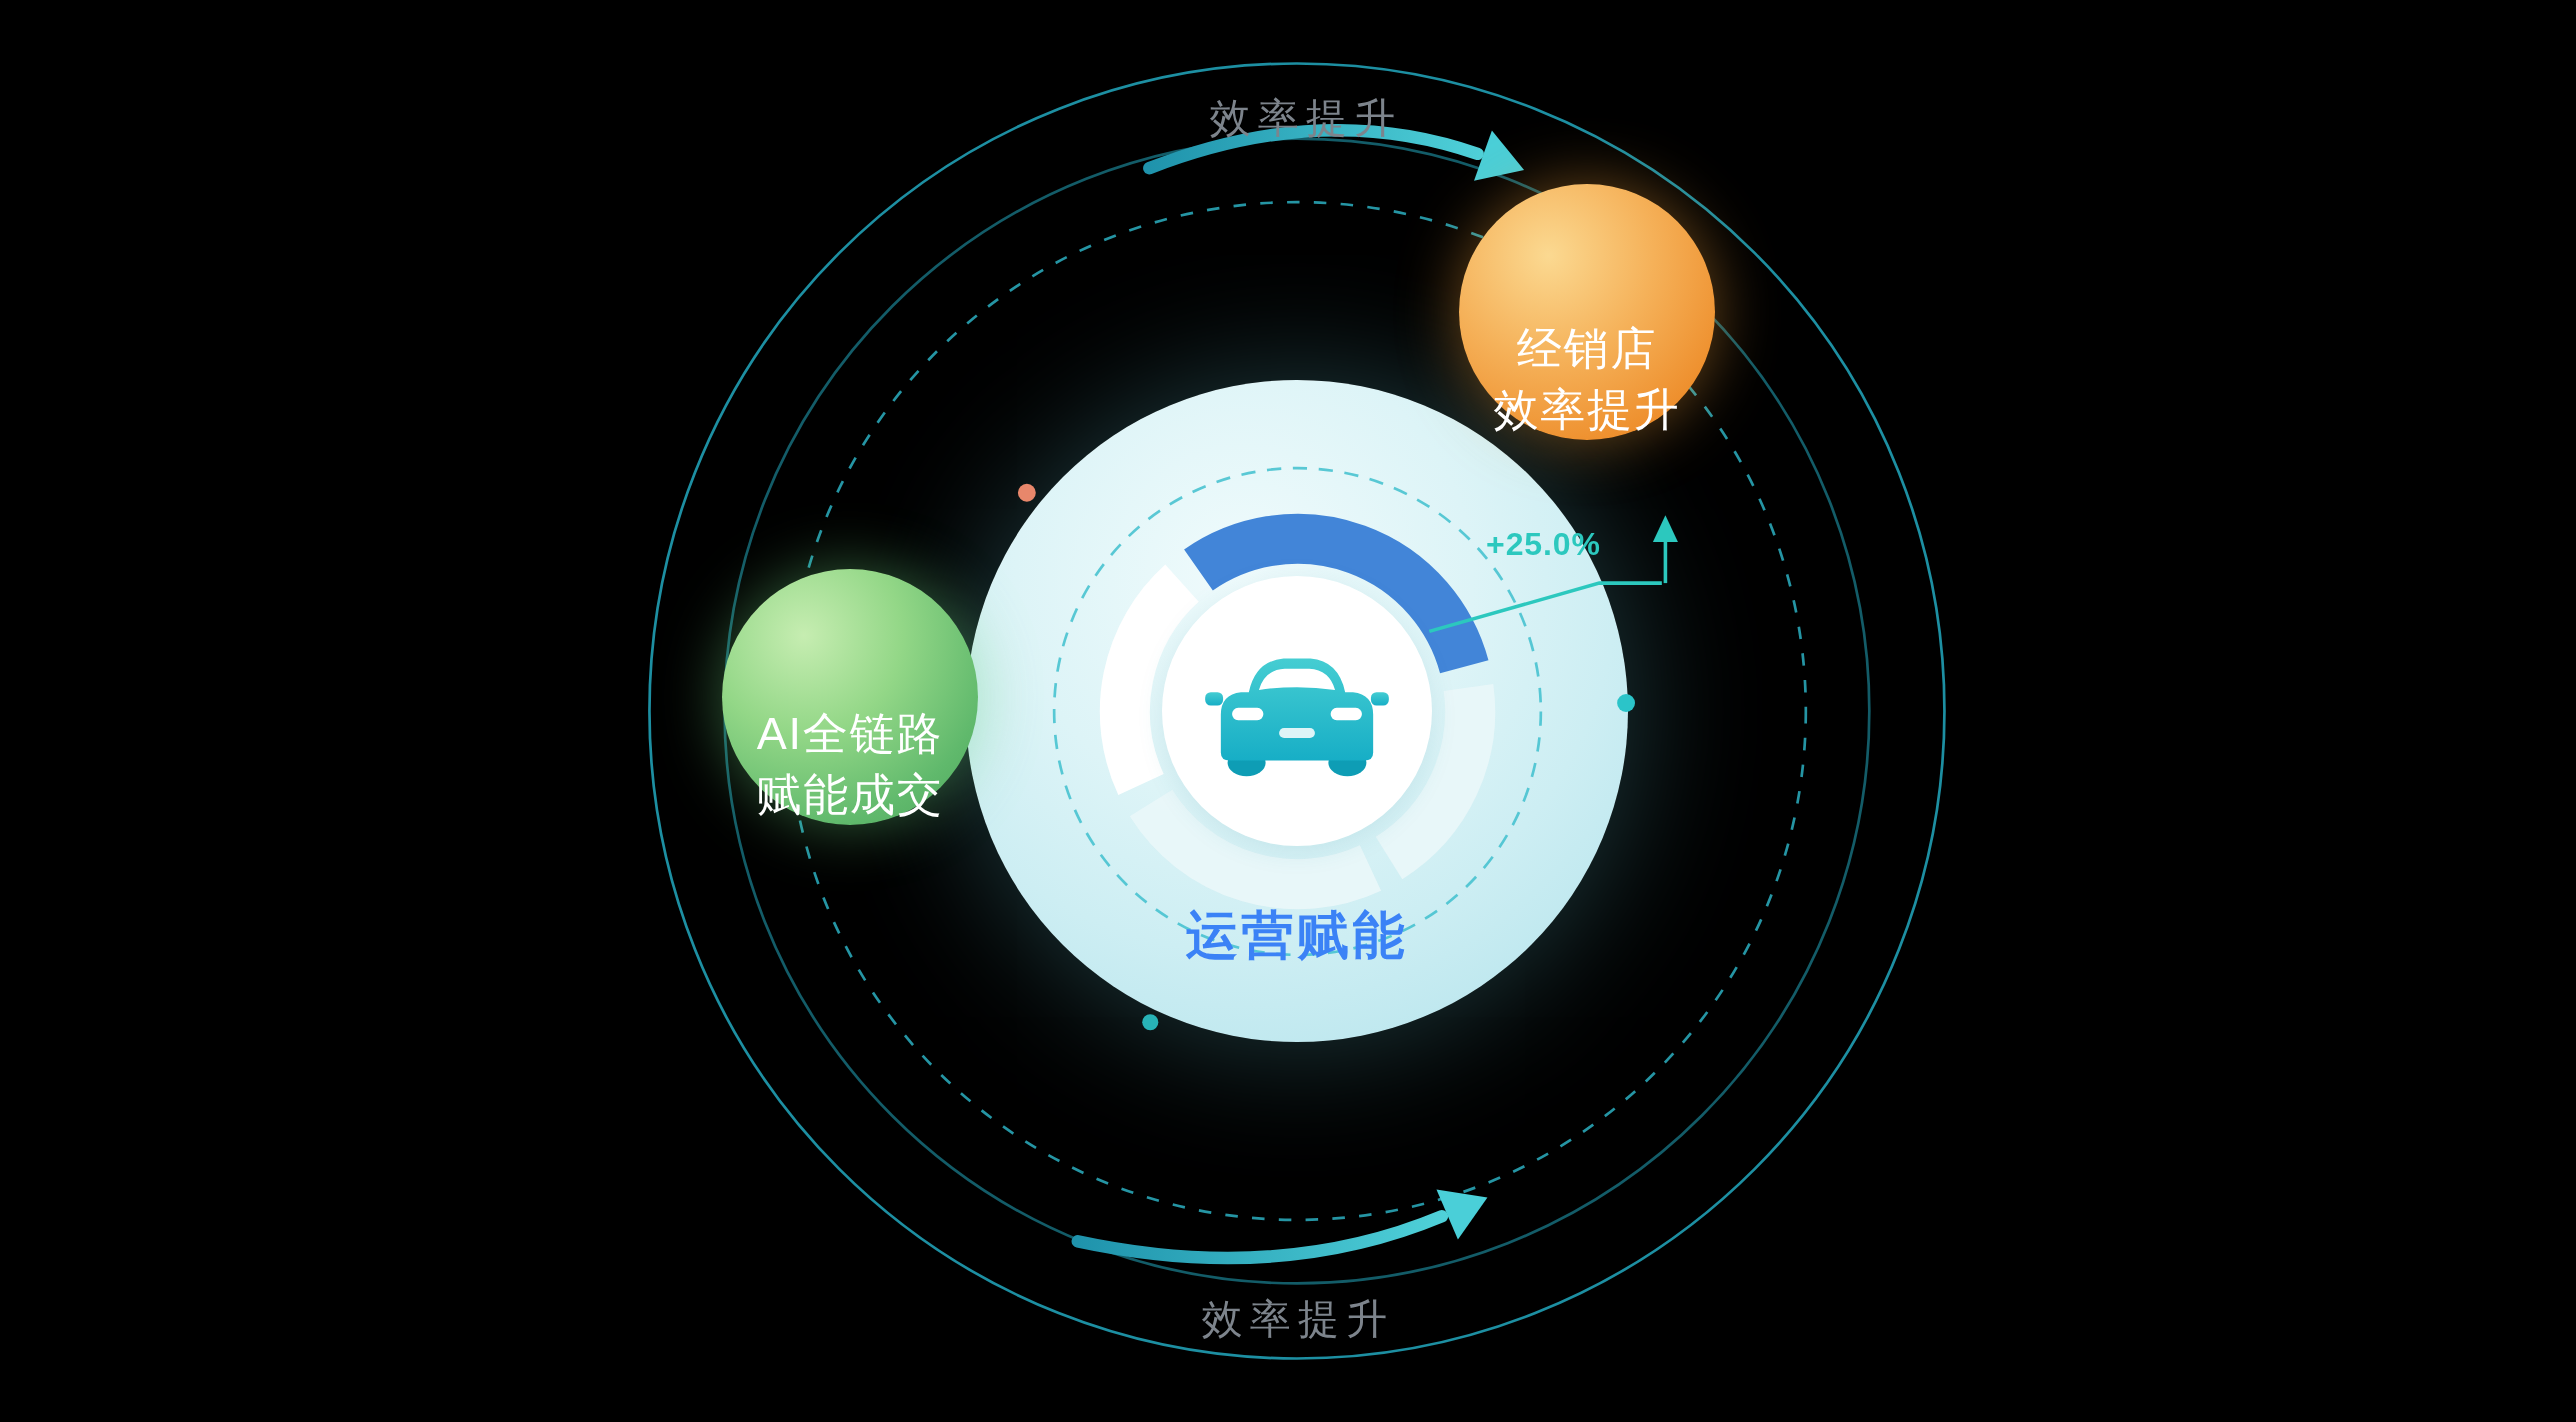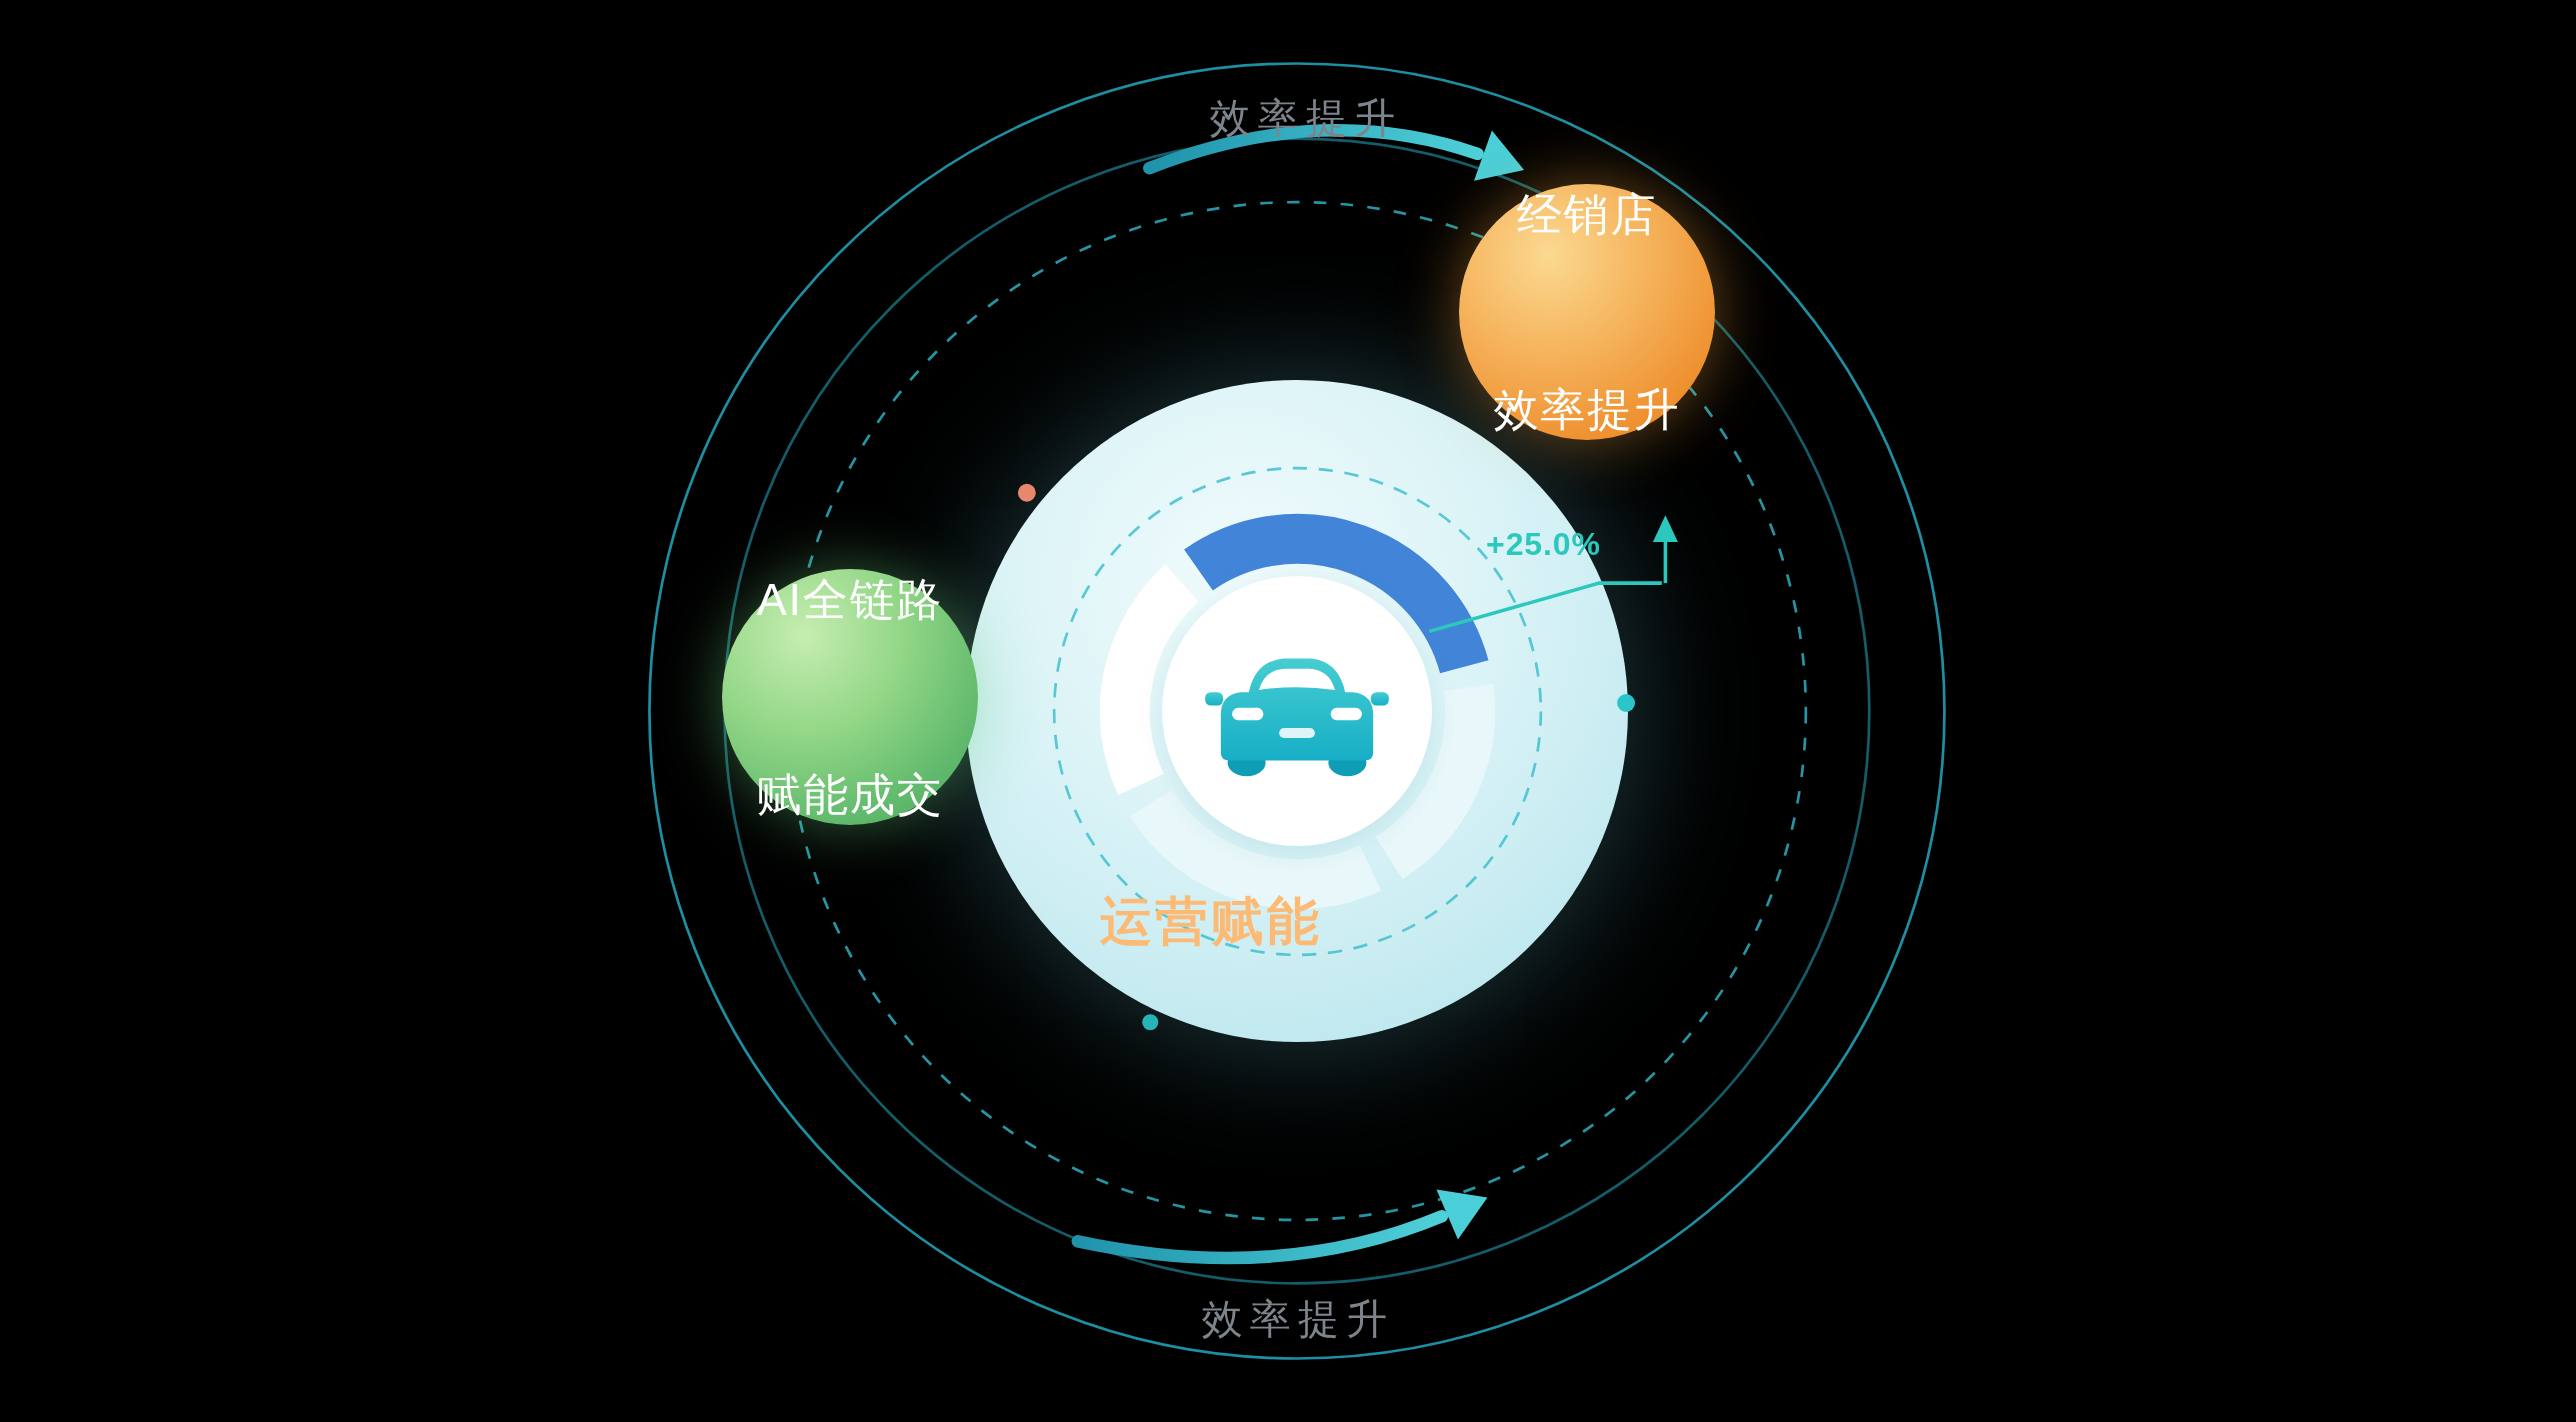--- a/index.html
+++ b/index.html
@@ -18,28 +18,28 @@
       rgba(190,231,238,0.35) 94%, rgba(190,231,238,0) 100%);
     box-shadow:0 0 134px rgba(110,205,220,0.30);
   }
   .center-svg{position:absolute;left:-250px;top:-250px;}
   .white-core{
     position:absolute;left:-135px;top:-135px;width:270px;height:270px;border-radius:50%;
     background:#ffffff;box-shadow:0 5.4px 27px rgba(40,140,160,0.12);
   }
   .car-box{position:absolute;left:50%;top:48%;transform:translate(-50%,-50%);}
   .center-label{
-    position:absolute;left:-197px;top:176px;width:394px;
-    font-size:52px;font-weight:700;color:#fdba74;letter-spacing:3.6px;
+    position:absolute;left:-197px;top:190px;width:394px;text-align:center;
+    font-size:52px;font-weight:700;color:#3b82f6;letter-spacing:3.6px;
   }
 
   
   .bubble{
     position:absolute;border-radius:50%;display:flex;flex-direction:column;
-    align-items:center;justify-content:space-between;color:#ffffff;
+    align-items:center;justify-content:flex-end;color:#ffffff;
   }
   .bubble .line{font-size:45px;line-height:1.36;font-weight:500;letter-spacing:1.8px;}
   .bubble-green{
     left:722px;top:569px;width:256px;height:256px;
     background:radial-gradient(circle at 32% 26%, #c6edb1 0%, #93d787 38%, #60b96c 74%, #4ba45a 100%);
     box-shadow:0 0 63px rgba(110,210,130,0.45);
   }
   .bubble-orange{
     left:1459px;top:184px;width:256px;height:256px;
     background:radial-gradient(circle at 35% 28%, #fbd991 0%, #f5b159 42%, #ee8f2d 78%, #e8821f 100%);

